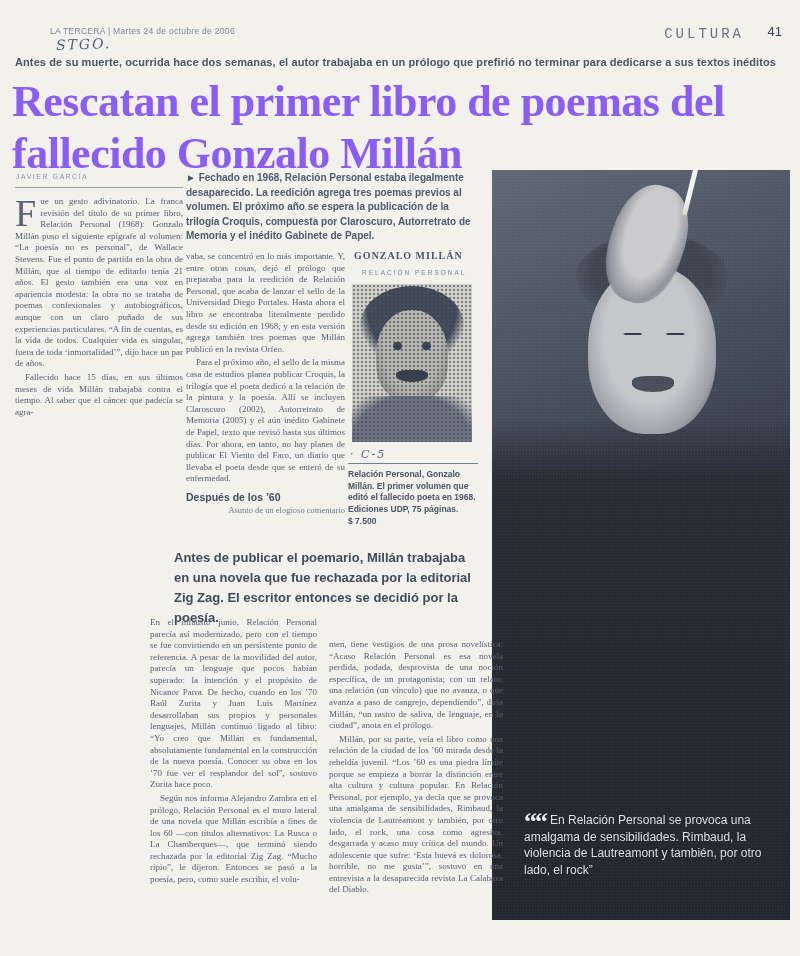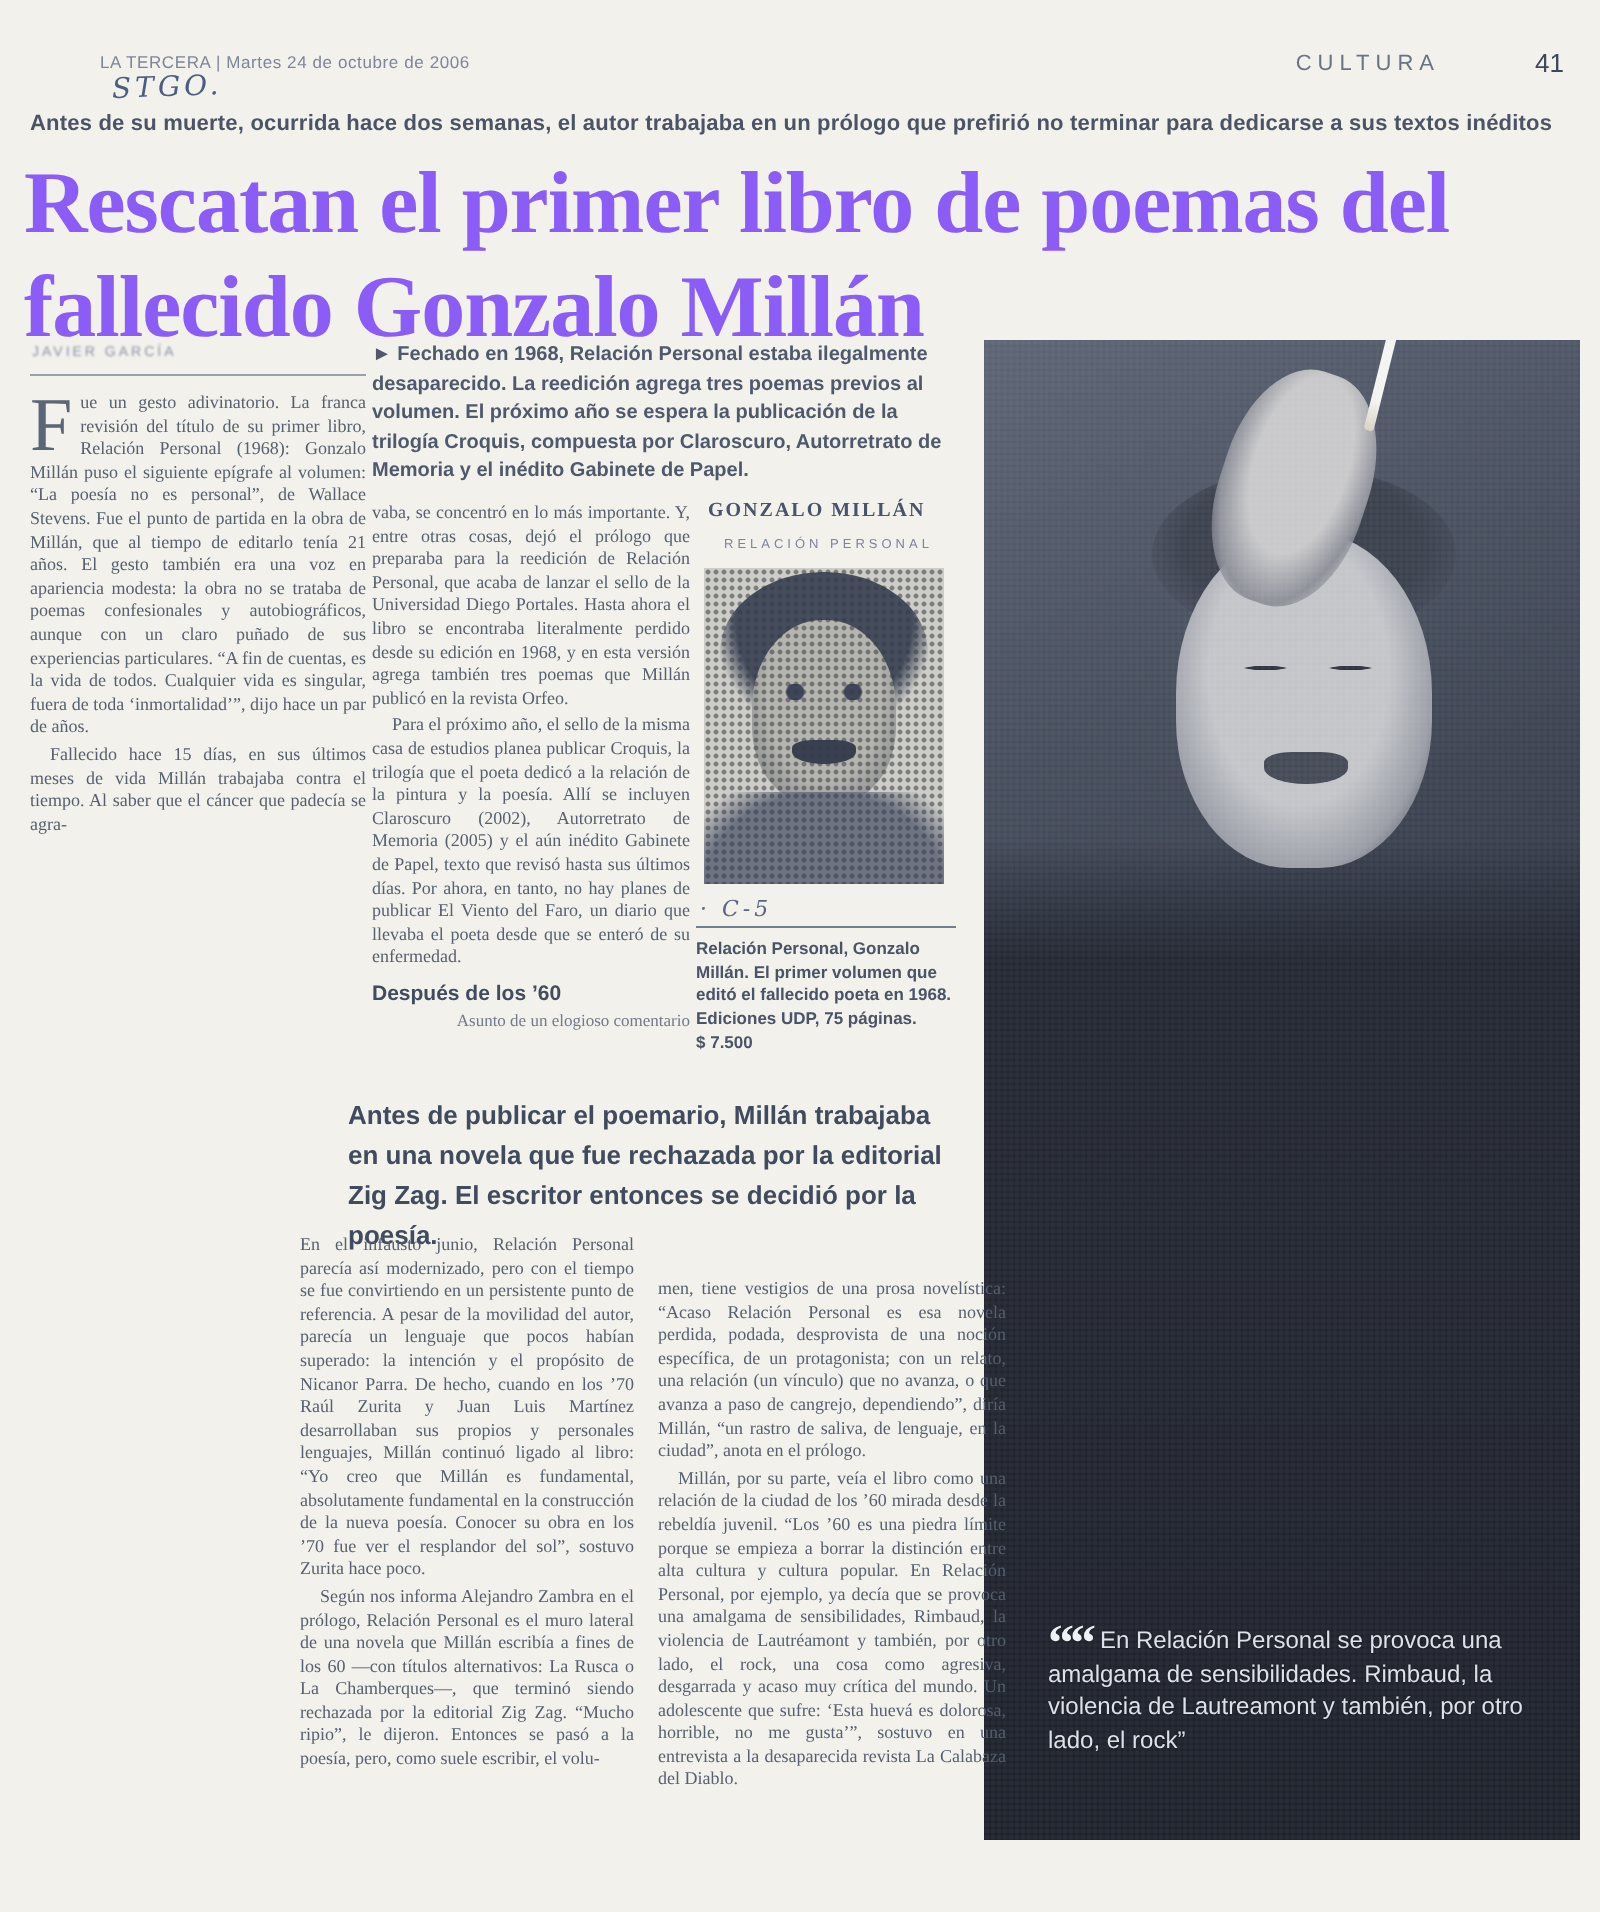--- a/index.html
+++ b/index.html
@@ -6,22 +6,22 @@
   .page{position:relative;width:800px;height:956px;background:#f2f1ec;overflow:hidden;
         font-family:"Liberation Serif",serif;color:#4c5666;}
   .page *{box-sizing:border-box;}
   .soft{filter:blur(.22px);}
 
   
   .mast-date{position:absolute;left:17px;top:26px;font-family:"Liberation Sans",sans-serif;
              font-size:8.5px;letter-spacing:.3px;color:#7d8598;padding-left:33px;}
   .stgo{position:absolute;left:56px;top:36px;font-family:"DejaVu Serif",serif;font-style:italic;
         font-size:14px;letter-spacing:2px;color:#4d5d82;transform:rotate(-2deg);}
-  .section{position:absolute;right:80px;top:26px;font-family:Liberation Sans, sans-serif;
-           font-size:11px;letter-spacing:3px;color:#6a7386;}
+  .section{position:absolute;right:56px;top:26px;font-family:Liberation Mono, monospace;
+           font-size:14px;letter-spacing:3px;color:#6a7386;}
   .pageno{position:absolute;right:18px;top:24px;font-family:"Liberation Sans",sans-serif;
           font-weight:normal;font-size:13px;color:#3c475a;}
 
   .kicker{position:absolute;left:15px;top:56px;width:775px;
           font-family:"Liberation Sans",sans-serif;font-size:11px;font-weight:bold;
           color:#4b5466;letter-spacing:.1px;}
   .headline{position:absolute;left:12px;top:76px;width:780px;margin:0;
             font-family:"Liberation Serif",serif;font-weight:bold;
             font-size:44px;line-height:52px;color:#8b5cf6;letter-spacing:-.5px;}
   .byline{position:absolute;left:16px;top:173px;font-family:"Liberation Sans",sans-serif;

